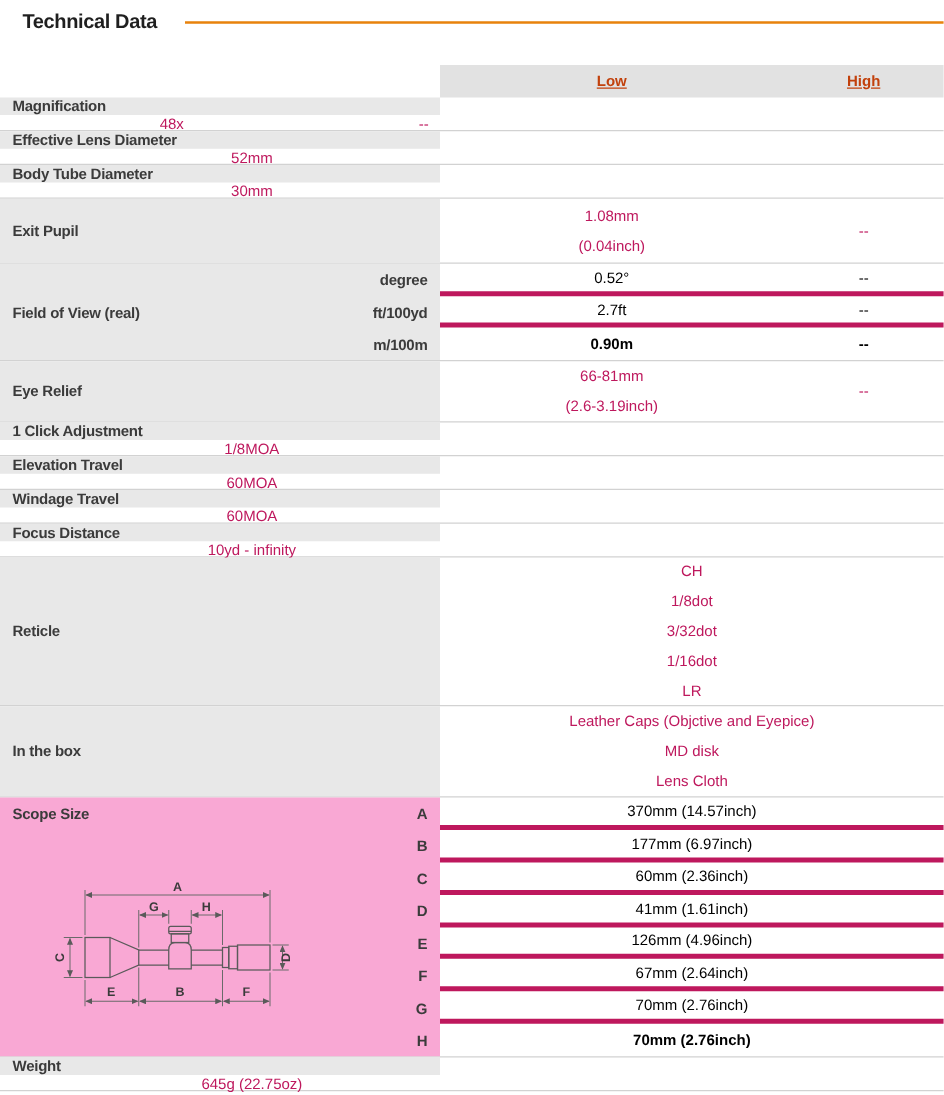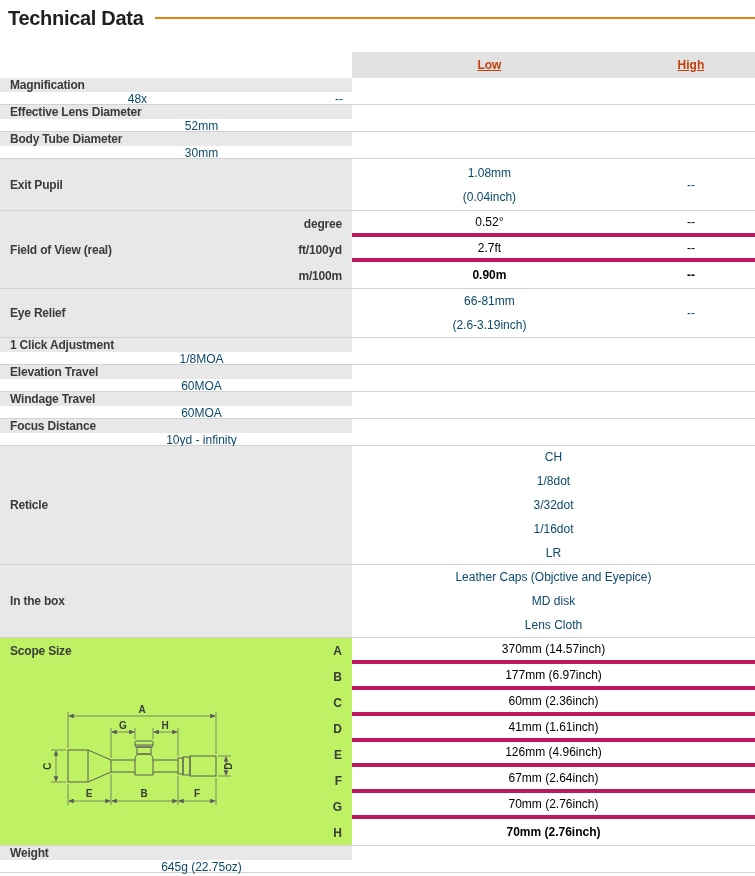--- a/index.html
+++ b/index.html
@@ -6,34 +6,34 @@
   body {
     width:755px; height:876px;
     font-family:"Liberation Sans", sans-serif;
     -webkit-font-smoothing:antialiased;
   }
   .page { position:relative; width:755px; height:876px; overflow:hidden; }
 
   
   .title-row { display:flex; align-items:center; padding:5px 0 0 8px; height:26px; }
   .page-title {
-    margin:0; font-size:20px; font-weight:bold; color:#1f1f1f;
+    margin:10px; font-size:16px; font-weight:bold; color:#1f1f1f;
     letter-spacing:-0.3px; white-space:nowrap;
   }
   .title-rule { flex:1; height:2px; background:#E8820C; margin-left:12px; }
 
   
   .spec-table { margin-top:21px; width:755px; font-size:12px; }
   .t-row { display:flex; width:755px; box-sizing:border-box; border-bottom:1px solid #d2d2d2; }
   .t-label {
     width:352px; box-sizing:border-box; background:#e8e8e8;
     color:#3b3b3b; font-weight:bold; letter-spacing:-0.2px;
     display:flex; align-items:center; padding:0 10px;
   }
-  .t-values { width:403px; box-sizing:border-box; display:flex; color:#0c4a6e; }
+  .t-values { width:403px; box-sizing:border-box; display:flex; color:#be185d; }
   .low-col  { width:68.2%; box-sizing:border-box; display:flex; flex-direction:column; justify-content:center; align-items:center; text-align:center; }
   .high-col { width:31.8%; box-sizing:border-box; display:flex; flex-direction:column; justify-content:center; align-items:center; text-align:center; }
   .span-col { width:100%; display:flex; flex-direction:column; justify-content:center; align-items:center; text-align:center; }
   .val-line { height:24px; line-height:24px; }
 
   
   .header-row { height:26px; border-bottom:none; }
   .header-spacer { width:352px; background:#ffffff; }
   .header-values { width:403px; background:#e2e2e2; display:flex; }
   .header-cell { font-weight:bold; color:#c2410c; display:flex; align-items:center; justify-content:center;text-decoration:underline; }
@@ -50,21 +50,21 @@
   .g-sub { display:flex; height:26px; box-sizing:border-box; border-bottom:4px solid #be185d; }
   .g-sub:last-child { border-bottom:none;font-weight:bold; }
   .g-sub .low-col, .g-sub .high-col { justify-content:center; }
 
   .fov-group { height:78px; }
   .fov-label { justify-content:space-between; align-items:center; }
   .unit-stack { display:flex; flex-direction:column; text-align:right; }
   .unit-stack .unit { height:26px; line-height:26px; font-weight:bold; color:#3b3b3b; }
 
   .scope-group { height:208px; }
-  .scope-label-cell { position:relative; width:352px; box-sizing:border-box; background:#bef264; }
+  .scope-label-cell { position:relative; width:352px; box-sizing:border-box; background:#f9a8d4; }
   .scope-title { position:absolute; top:0; left:10px; height:26px; line-height:26px; font-weight:bold; color:#3b3b3b; letter-spacing:-0.2px; }
   .dim-letters { position:absolute; top:0; right:10px; display:flex; flex-direction:column; text-align:right; }
   .dim-letters .dim-letter { height:26px; line-height:26px; font-weight:bold; color:#3b3b3b; }
   .scope-svg { position:absolute; left:43px; top:64px; }
 
   svg text { font-family:"Liberation Sans", sans-serif; font-size:10px; font-weight:bold; fill:#3b3b3b; }
   .draw { stroke:#5a5a5a; fill:none; stroke-width:1; }
   .dim  { stroke:#6a6a6a; fill:none; stroke-width:0.8; }
 </style>
 </head>

